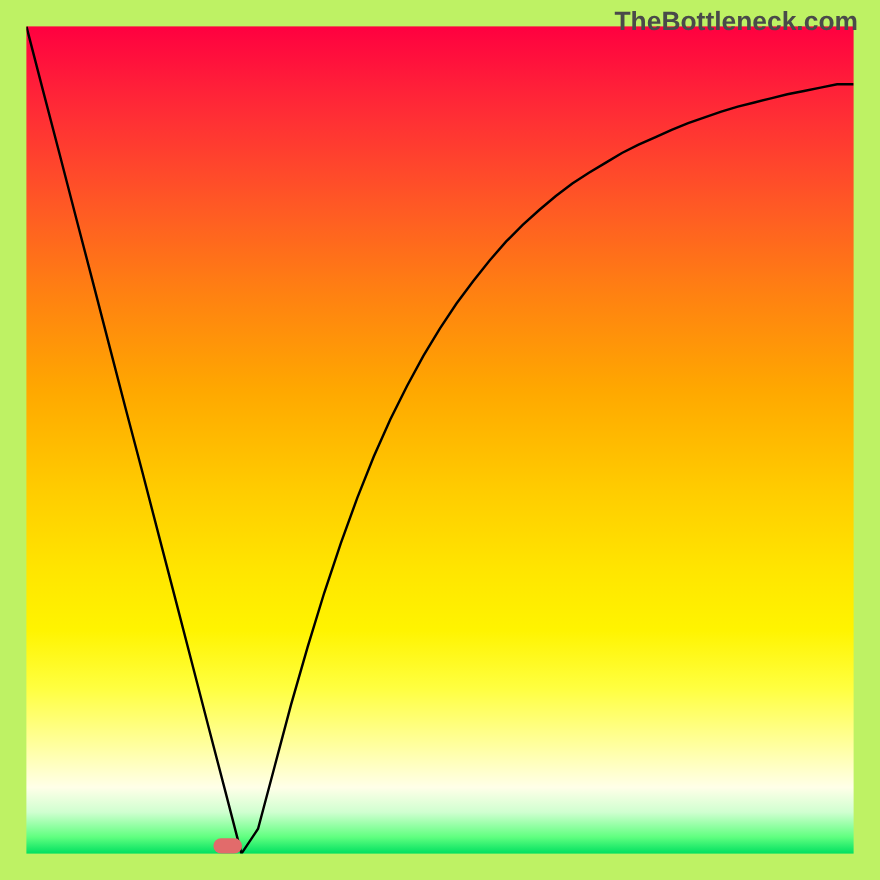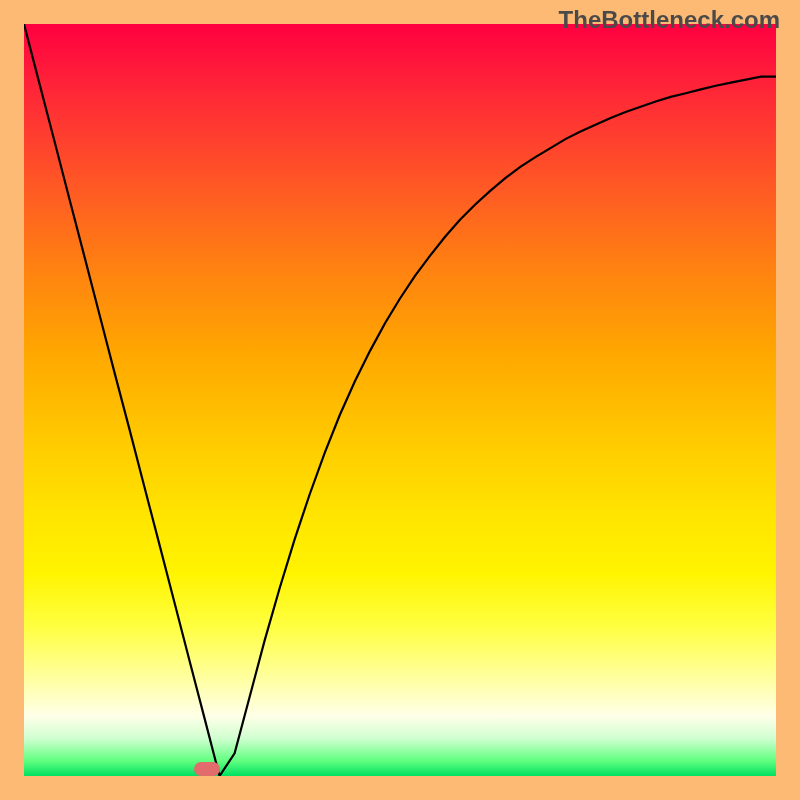--- a/index.html
+++ b/index.html
@@ -1,16 +1,16 @@
 <!DOCTYPE html>
 <html><head>
 <meta charset="utf-8">
 <style>
   html,body{margin:0;padding:0;width:800px;height:800px;overflow:hidden;background:#fff;}
-  .outer{position:relative;width:800px;height:800px;background:#fdba74;}
+  .outer{position:relative;width:800px;height:800px;background:#bef264;}
   .plot-area{
     position:absolute;
     left:24px;top:24px;
     width:752px;height:752px;
     background:linear-gradient(to bottom,
       #ff0040 0%,
       #ff2b36 10%,
       #ff5a24 22%,
       #ff8012 32%,
       #ffa800 44%,

